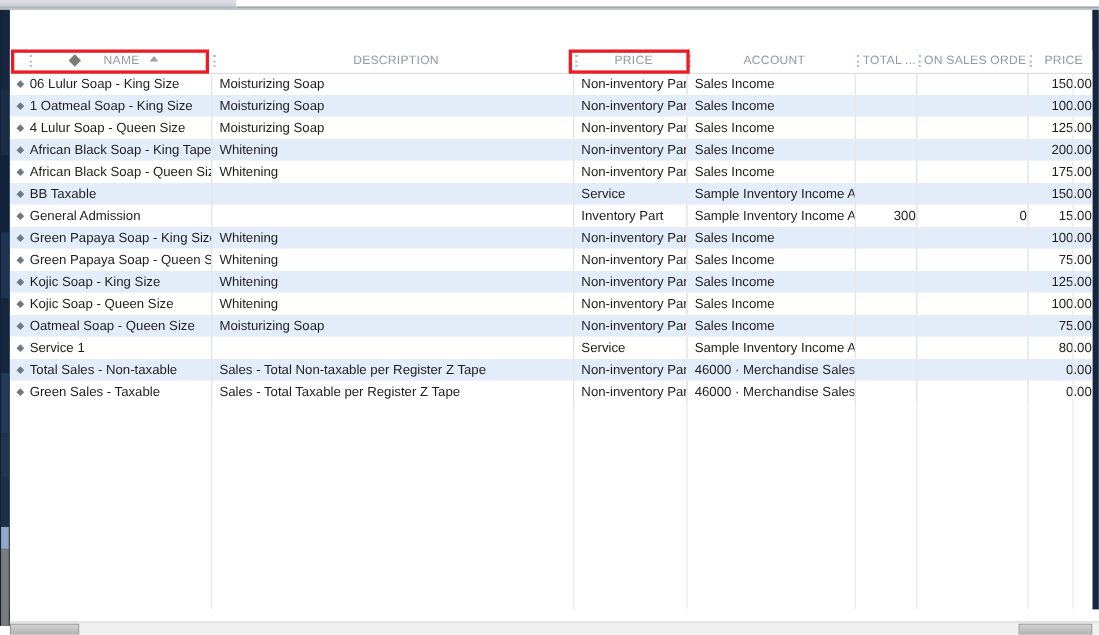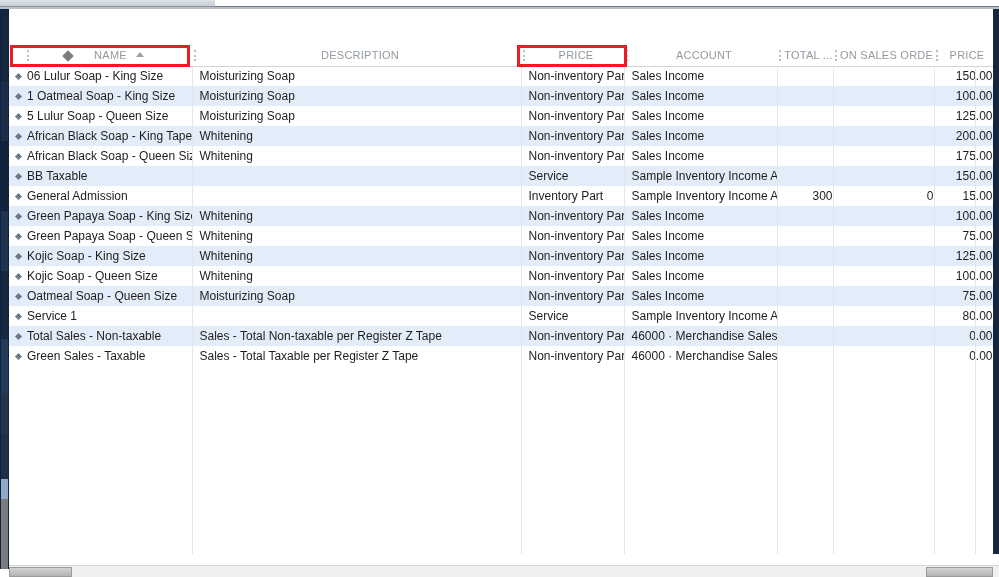--- a/index.html
+++ b/index.html
@@ -370,21 +370,21 @@
           <tr class="even">
             <td><span class="bullet"></span><span>1 Oatmeal Soap - King Size</span></td>
             <td>Moisturizing Soap</td>
             <td>Non-inventory Part</td>
             <td>Sales Income</td>
             <td class="num"></td>
             <td class="num"></td>
             <td class="num">100.00</td>
           </tr>
           <tr class="odd">
-            <td><span class="bullet"></span><span>5 Lulur Soap - Queen Size</span></td>
+            <td><span class="bullet"></span><span>4 Lulur Soap - Queen Size</span></td>
             <td>Moisturizing Soap</td>
             <td>Non-inventory Part</td>
             <td>Sales Income</td>
             <td class="num"></td>
             <td class="num"></td>
             <td class="num">125.00</td>
           </tr>
           <tr class="even">
             <td><span class="bullet"></span><span>African Black Soap - King Tape</span></td>
             <td>Whitening</td>

